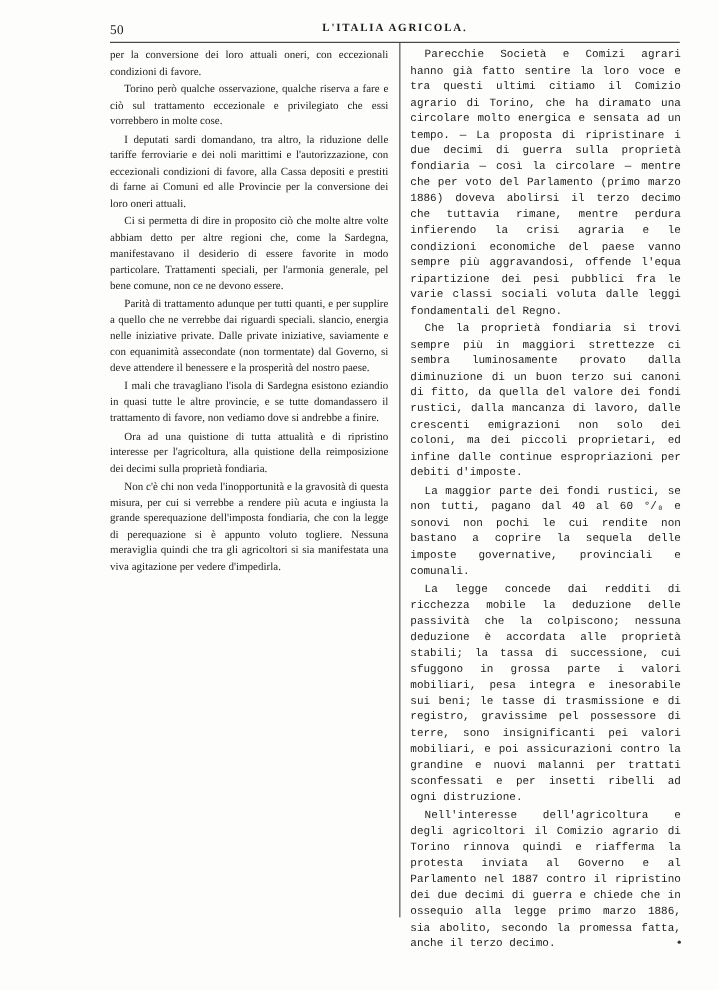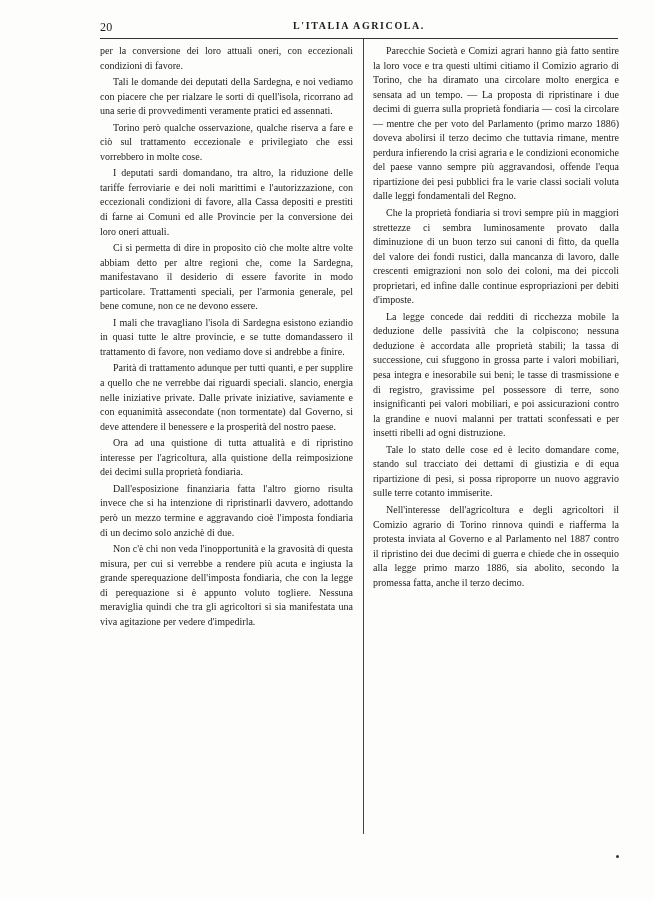--- a/index.html
+++ b/index.html
@@ -23,49 +23,47 @@
   }
   .col-divider {
     position: absolute; left: 363px; top: 39px; width: 0; height: 795px;
     border-left: 1px solid #444;
   }
   .column {
     position: absolute; top: 44px; font-size: 10px; line-height: 14.55px;
     text-align: justify; hyphens: manual;
   }
   .col-left { left: 100px; width: 253px; }
-  .col-right { left: 373px; width: 246px; }
+  .col-right { left: 373px; width: 246px; font-family: Liberation Mono, monospace; }
   .para { margin: 0 0 2px 0; text-indent: 13px; }
   .para.cont { text-indent: 0; }
   .speck { position: absolute; width: 3px; height: 3px; border-radius: 50%; background: #333; }
 </style>
 </head>
 <body>
 
 <div class="header">
-  <span class="page-num">20</span>
+  <span class="page-num">50</span>
   <div class="running-title">L'ITALIA AGRICOLA.</div>
 </div>
 <div class="header-rule"></div>
 <div class="col-divider"></div>
 
 <div class="column col-left">
   <p class="para cont">per la conversione dei loro attuali oneri, con eccezionali condizioni di favore.</p>
-  <p class="para">Tali le domande dei deputati della Sardegna, e noi vediamo con piacere che per rialzare le sorti di quell'isola, ricorrano ad una serie di provvedimenti veramente pratici ed assennati.</p>
   <p class="para">Torino però qualche osservazione, qualche riserva a fare e ciò sul trattamento eccezionale e privilegiato che essi vorrebbero in molte cose.</p>
   <p class="para">I deputati sardi domandano, tra altro, la riduzione delle tariffe ferroviarie e dei noli marittimi e l'autorizzazione, con eccezionali condizioni di favore, alla Cassa depositi e prestiti di farne ai Comuni ed alle Provincie per la conversione dei loro oneri attuali.</p>
   <p class="para">Ci si permetta di dire in proposito ciò che molte altre volte abbiam detto per altre regioni che, come la Sardegna, manifestavano il desiderio di essere favorite in modo particolare. Trattamenti speciali, per l'armonia generale, pel bene comune, non ce ne devono essere.</p>
+  <p class="para">Parità di trattamento adunque per tutti quanti, e per supplire a quello che ne verrebbe dai riguardi speciali. slancio, energia nelle iniziative private. Dalle private iniziative, saviamente e con equanimità assecondate (non tormentate) dal Governo, si deve attendere il benessere e la prosperità del nostro paese.</p>
   <p class="para">I mali che travagliano l'isola di Sardegna esistono eziandio in quasi tutte le altre provincie, e se tutte domandassero il trattamento di favore, non vediamo dove si andrebbe a finire.</p>
-  <p class="para">Parità di trattamento adunque per tutti quanti, e per supplire a quello che ne verrebbe dai riguardi speciali. slancio, energia nelle iniziative private. Dalle private iniziative, saviamente e con equanimità assecondate (non tormentate) dal Governo, si deve attendere il benessere e la prosperità del nostro paese.</p>
   <p class="para">Ora ad una quistione di tutta attualità e di ripristino interesse per l'agricoltura, alla quistione della reimposizione dei decimi sulla proprietà fondiaria.</p>
-  <p class="para">Dall'esposizione finanziaria fatta l'altro giorno risulta invece che si ha intenzione di ripristinarli davvero, adottando però un mezzo termine e aggravando cioè l'imposta fondiaria di un decimo solo anzichè di due.</p>
   <p class="para">Non c'è chi non veda l'inopportunità e la gravosità di questa misura, per cui si verrebbe a rendere più acuta e ingiusta la grande sperequazione dell'imposta fondiaria, che con la legge di perequazione si è appunto voluto togliere. Nessuna meraviglia quindi che tra gli agricoltori si sia manifestata una viva agitazione per vedere d'impedirla.</p>
 </div>
 
 <div class="column col-right">
   <p class="para">Parecchie Società e Comizi agrari hanno già fatto sentire la loro voce e tra questi ultimi citiamo il Comizio agrario di Torino, che ha diramato una circolare molto energica e sensata ad un tempo. — La proposta di ripristinare i due decimi di guerra sulla proprietà fondiaria — così la circolare — mentre che per voto del Parlamento (primo marzo 1886) doveva abolirsi il terzo decimo che tuttavia rimane, mentre perdura infierendo la crisi agraria e le condizioni economiche del paese vanno sempre più aggravandosi, offende l'equa ripartizione dei pesi pubblici fra le varie classi sociali voluta dalle leggi fondamentali del Regno.</p>
   <p class="para">Che la proprietà fondiaria si trovi sempre più in maggiori strettezze ci sembra luminosamente provato dalla diminuzione di un buon terzo sui canoni di fitto, da quella del valore dei fondi rustici, dalla mancanza di lavoro, dalle crescenti emigrazioni non solo dei coloni, ma dei piccoli proprietari, ed infine dalle continue espropriazioni per debiti d'imposte.</p>
+  <p class="para">La maggior parte dei fondi rustici, se non tutti, pagano dal 40 al 60 °/₀ e sonovi non pochi le cui rendite non bastano a coprire la sequela delle imposte governative, provinciali e comunali.</p>
   <p class="para">La legge concede dai redditi di ricchezza mobile la deduzione delle passività che la colpiscono; nessuna deduzione è accordata alle proprietà stabili; la tassa di successione, cui sfuggono in grossa parte i valori mobiliari, pesa integra e inesorabile sui beni; le tasse di trasmissione e di registro, gravissime pel possessore di terre, sono insignificanti pei valori mobiliari, e poi assicurazioni contro la grandine e nuovi malanni per trattati sconfessati e per insetti ribelli ad ogni distruzione.</p>
-  <p class="para">Tale lo stato delle cose ed è lecito domandare come, stando sul tracciato dei dettami di giustizia e di equa ripartizione di pesi, si possa riproporre un nuovo aggravio sulle terre cotanto immiserite.</p>
   <p class="para">Nell'interesse dell'agricoltura e degli agricoltori il Comizio agrario di Torino rinnova quindi e riafferma la protesta inviata al Governo e al Parlamento nel 1887 contro il ripristino dei due decimi di guerra e chiede che in ossequio alla legge primo marzo 1886, sia abolito, secondo la promessa fatta, anche il terzo decimo.</p>
 </div>
 
 <div class="speck" style="left:616px; top:855px;"></div>
 
 </body></html>

